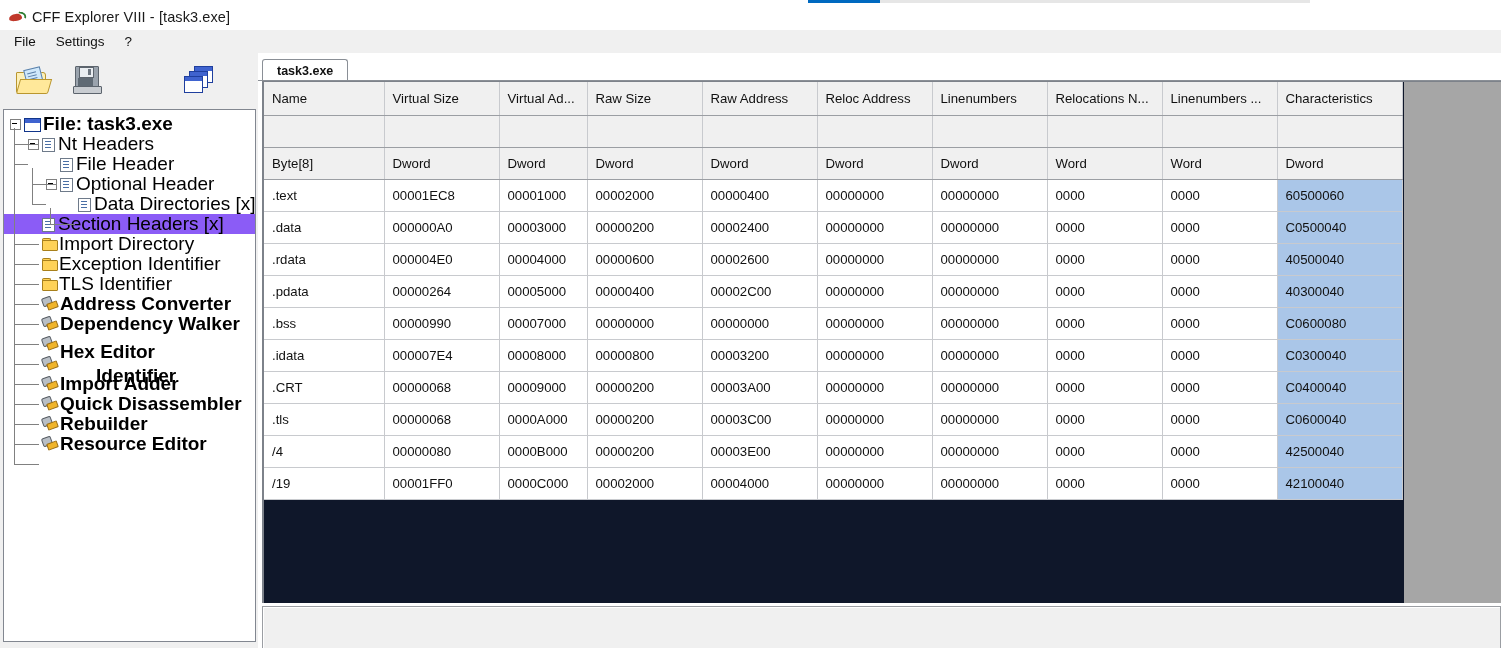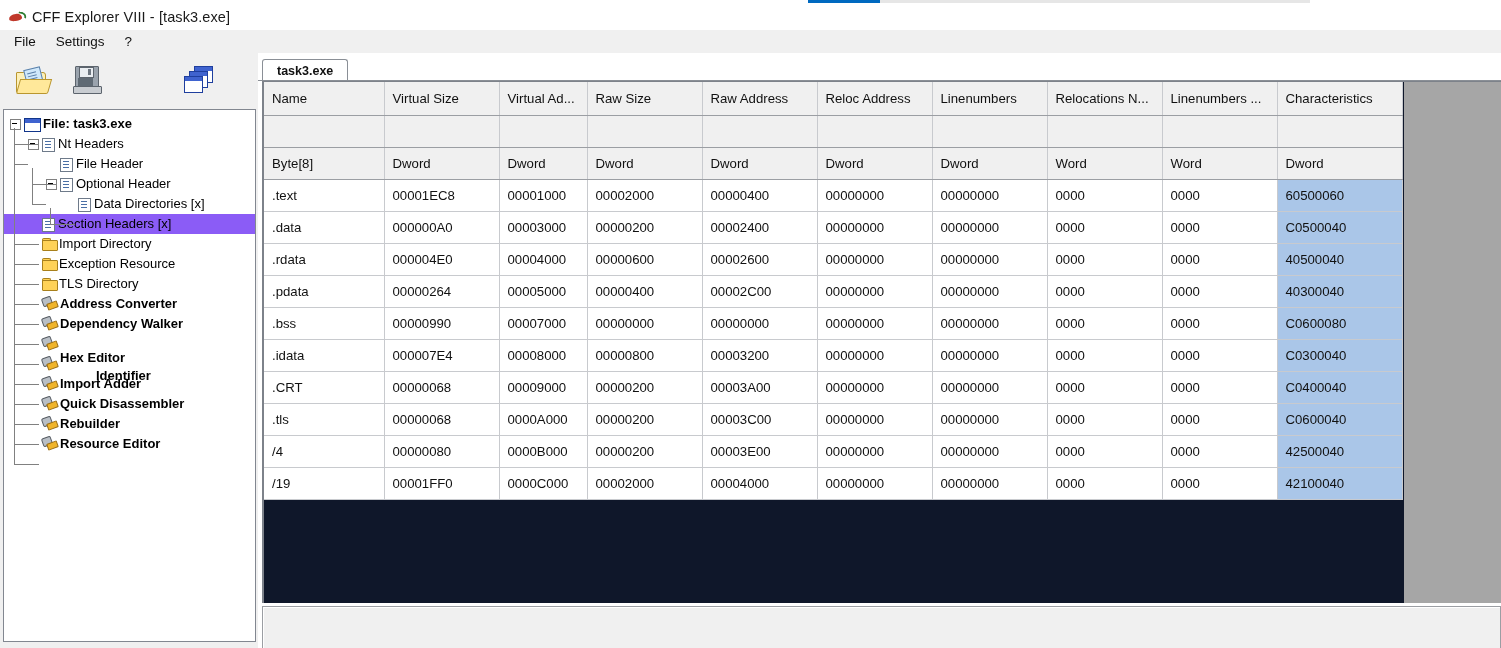--- a/index.html
+++ b/index.html
@@ -73,21 +73,21 @@
   .ic-cas .w{position:absolute;width:17px;height:15px;background:#ffffff;border:1.5px solid #1f3f9e;}
   .ic-cas .w .bar{position:absolute;left:0;top:0;right:0;height:4px;background:#3f63cf;}
   .ic-cas .w1{left:10px;top:0px;}
   .ic-cas .w2{left:5px;top:5px;}
   .ic-cas .w3{left:0px;top:10px;}
 
   
   .treepanel{position:absolute;left:3px;top:109px;width:253px;height:533px;
              background:#ffffff;border:1px solid #828790;box-sizing:border-box;overflow:hidden;}
   .tree{position:relative;padding:4px 0 0 0;}
-  .trow{position:relative;height:20px;line-height:20px;white-space:nowrap;font-size:13px;color:#000;}
+  .trow{position:relative;height:20px;line-height:20px;white-space:nowrap;font-size:19px;color:#000;}
   .trow.sel{background:#8b5cf6;}
   .trow .lbl{position:relative;}
   .trow.bold .lbl{font-weight:bold;}
 
   
   .vline{position:absolute;background:#808080;width:1px;}
   .hline{position:absolute;background:#808080;height:1px;}
   .pmbox{position:absolute;width:9px;height:9px;background:#ffffff;border:1px solid #808080;}
   .pmbox:before{content:"";position:absolute;left:1px;top:3px;width:5px;height:1px;background:#000;}
 
@@ -243,49 +243,49 @@
             <span class="ft"></span>
             <span class="fb"></span>
           </span>
           <span class="lbl" style="position: absolute; left: 55px; top: 0px;">Import Directory</span>
         </div>
         <div class="trow">
           <span class="ic-folder" style="position: absolute; left: 38px; top: 4px;">
             <span class="ft"></span>
             <span class="fb"></span>
           </span>
-          <span class="lbl" style="position: absolute; left: 55px; top: 0px;">Exception Resource</span>
+          <span class="lbl" style="position: absolute; left: 55px; top: 0px;">Exception Identifier</span>
         </div>
         <div class="trow">
           <span class="ic-folder" style="position: absolute; left: 38px; top: 4px;">
             <span class="ft"></span>
             <span class="fb"></span>
           </span>
-          <span class="lbl" style="position: absolute; left: 55px; top: 0px;">TLS Directory</span>
+          <span class="lbl" style="position: absolute; left: 55px; top: 0px;">TLS Identifier</span>
         </div>
         <div class="trow bold">
           <span class="ic-tool" style="position: absolute; left: 38px; top: 3px;">
             <span class="hd"></span>
             <span class="hn"></span>
           </span>
           <span class="lbl" style="position: absolute; left: 56px; top: 0px;">Address Converter</span>
         </div>
         <div class="trow bold">
           <span class="ic-tool" style="position: absolute; left: 38px; top: 3px;">
             <span class="hd"></span>
             <span class="hn"></span>
           </span>
           <span class="lbl" style="position: absolute; left: 56px; top: 0px;">Dependency Walker</span>
         </div>
         <div class="trow bold">
           <span class="ic-tool" style="position: absolute; left: 38px; top: 3px;">
             <span class="hd"></span>
             <span class="hn"></span>
           </span>
-          <span class="lbl" style="position: absolute; left: 56px; top: 14px;">Hex Editor</span>
+          <span class="lbl" style="position: absolute; left: 56px; top: 8px;">Hex Editor</span>
         </div>
         <div class="trow bold">
           <span class="ic-tool" style="position: absolute; left: 38px; top: 3px;">
             <span class="hd"></span>
             <span class="hn"></span>
           </span>
           <span class="lbl" style="position: absolute; left: 56px; top: 12px; padding-left: 36px;">Identifier</span>
         </div>
         <div class="trow bold">
           <span class="ic-tool" style="position: absolute; left: 38px; top: 3px;">

